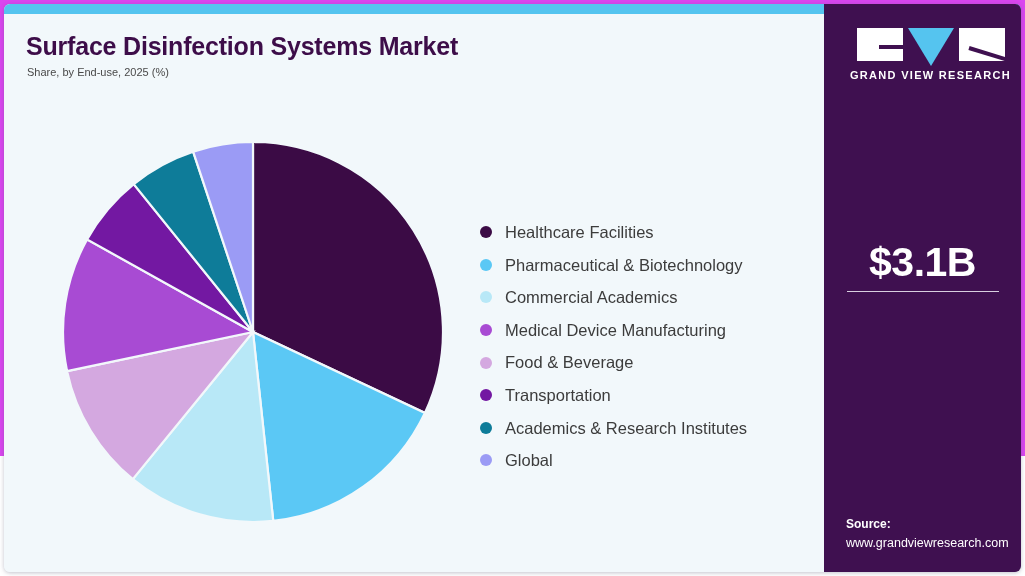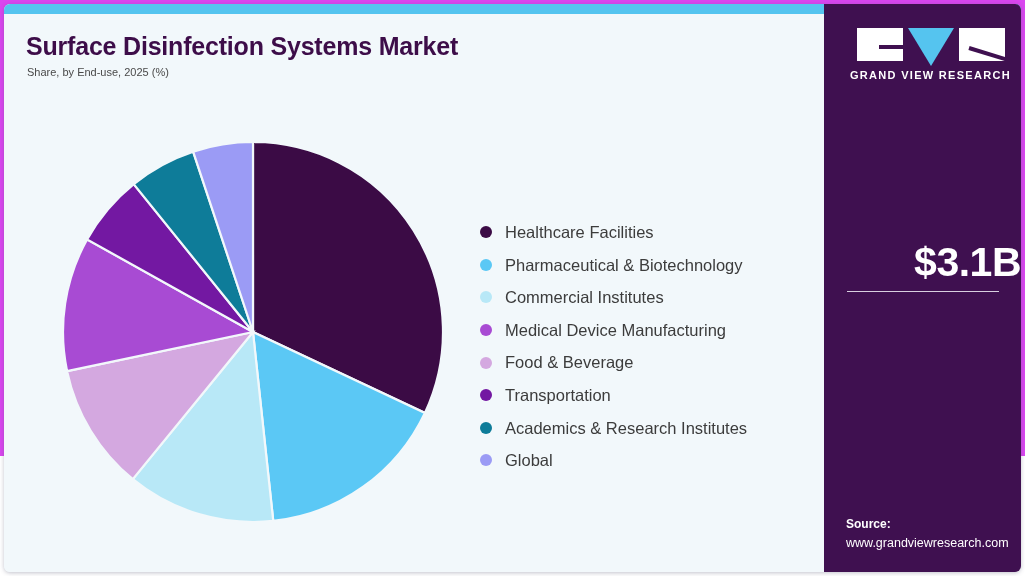--- a/index.html
+++ b/index.html
@@ -140,21 +140,21 @@
     margin-top:8px;
     font-size:11px;
     font-weight:bold;
     color:#ffffff;
     letter-spacing:1.3px;
   }
   .stat-block{
     position:absolute;
     left:0; top:237px;
     width:197px;
-    text-align:right;
+    text-align:center;
   }
   .stat-value{
     font-size:41px;
     font-weight:bold;
     color:#ffffff;
     letter-spacing:-0.5px;
     line-height:1.05;
   }
   .stat-divider{
     width:152px; height:1px;
@@ -218,21 +218,21 @@
           <div class="legend-item">
             <span class="legend-dot" style="background: rgb(59, 11, 69);"></span>
             <span class="legend-label">Healthcare Facilities</span>
           </div>
           <div class="legend-item">
             <span class="legend-dot" style="background: rgb(91, 200, 245);"></span>
             <span class="legend-label">Pharmaceutical &amp; Biotechnology</span>
           </div>
           <div class="legend-item">
             <span class="legend-dot" style="background: rgb(184, 232, 247);"></span>
-            <span class="legend-label">Commercial Institutes</span>
+            <span class="legend-label">Commercial Academics</span>
           </div>
           <div class="legend-item">
             <span class="legend-dot" style="background: rgb(168, 75, 211);"></span>
             <span class="legend-label">Medical Device Manufacturing</span>
           </div>
           <div class="legend-item">
             <span class="legend-dot" style="background: rgb(212, 168, 224);"></span>
             <span class="legend-label">Food &amp; Beverage</span>
           </div>
           <div class="legend-item">

